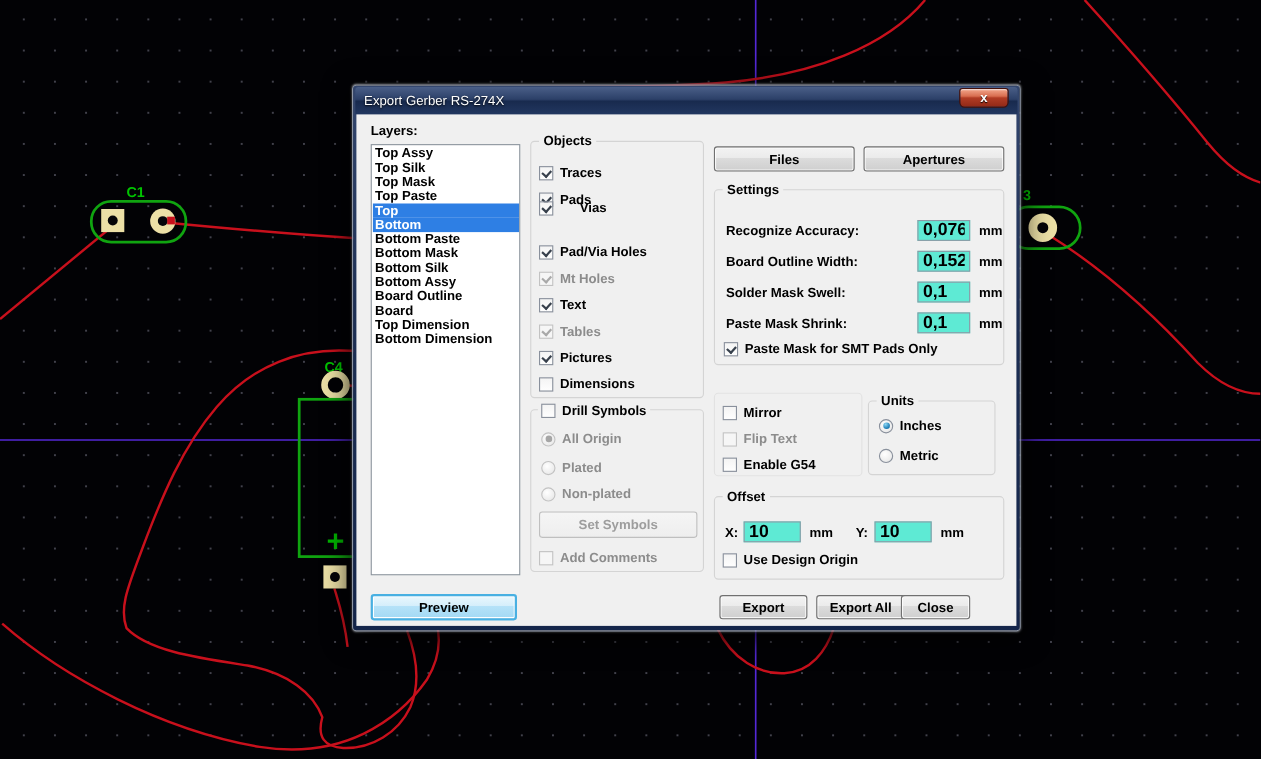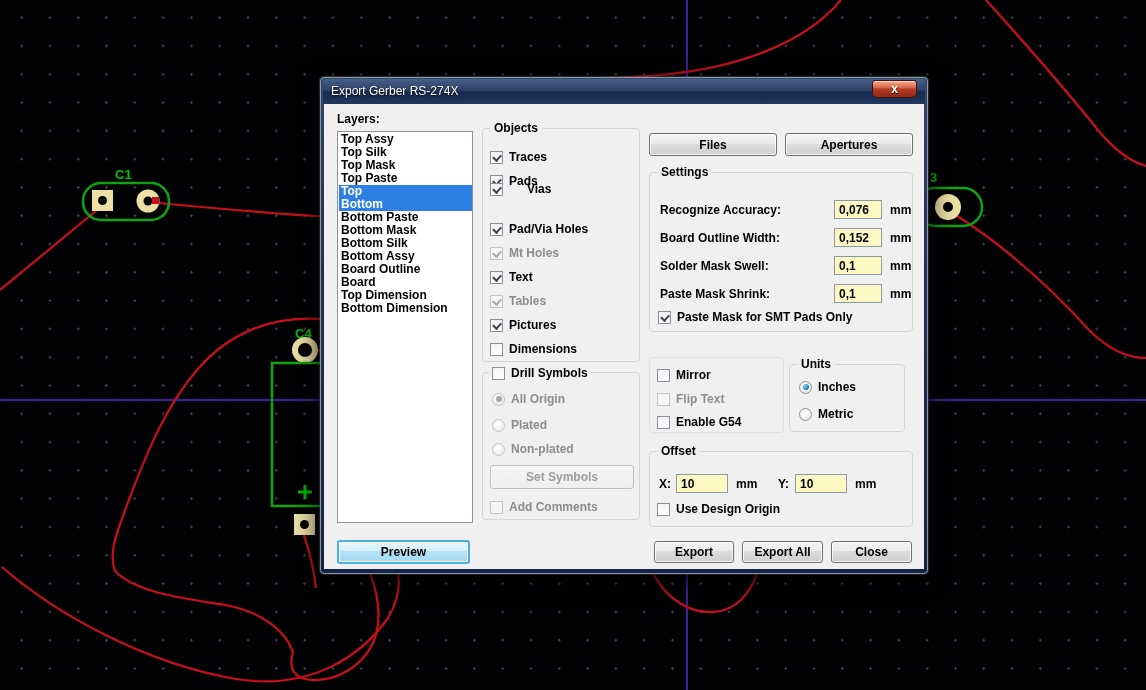--- a/index.html
+++ b/index.html
@@ -70,22 +70,22 @@
     border:1px solid #707070; border-radius:3px;
     background:linear-gradient(to bottom,#f3f3f3 0%, #ebebeb 45%, #dcdcdc 46%, #cfcfcf 100%);
     box-shadow: inset 0 0 0 1px rgba(255,255,255,.8); cursor:default; }
   .btn.disabled { color:#9d9d9d; border-color:#bfbfbf;
     background:linear-gradient(to bottom,#f5f5f5,#eeeeee); box-shadow:none; }
   .btn.focused { border:2px solid #48b0e2;
     background:linear-gradient(to bottom,#e9f7fd 0%, #d4eefb 45%, #b5e2f8 46%, #a3d9f4 100%);
     box-shadow: inset 0 0 0 1px #fdfeff; }
 
   
-  .tfield { position:absolute; border:1px solid #8d99a6; background:#fef9c3;
-    font-family:inherit; font-size:12px; font-weight:bold; color:#000; padding:0 4px; }
+  .tfield { position:absolute; border:1px solid #8d99a6; background:#5eead4;
+    font-family:inherit; font-size:16px; font-weight:bold; color:#000; padding:0 4px; }
 </style>
 </head>
 <body>
 
 <div id="stage">
 
   <div id="canvas-grid"></div>
 
   <svg id="pcb-svg" width="1146" height="690" viewBox="0 0 1146 690">
 
@@ -284,16 +284,16 @@
         <div class="lbl-static" style="left:205px; top:25px;">mm</div>
         <div class="crow" style="left:7px; top:49px;">
           <span class="cb"></span>
           <span>Use Design Origin</span>
         </div>
       </div>
 
       <div class="btn focused" style="left:13px; top:436px; width:133px; height:24px;">Preview</div>
       <div class="btn" style="left:330px; top:437px; width:80px; height:22px;">Export</div>
       <div class="btn" style="left:418px; top:437px; width:81px; height:22px;">Export All</div>
-      <div class="btn" style="left:507px; top:437px; width:81px; height:22px;text-align:center;">Close</div>
+      <div class="btn" style="left:495px; top:437px; width:63px; height:22px;text-align:center;">Close</div>
     </div>
   </div>
 </div>
 
 </body></html>

